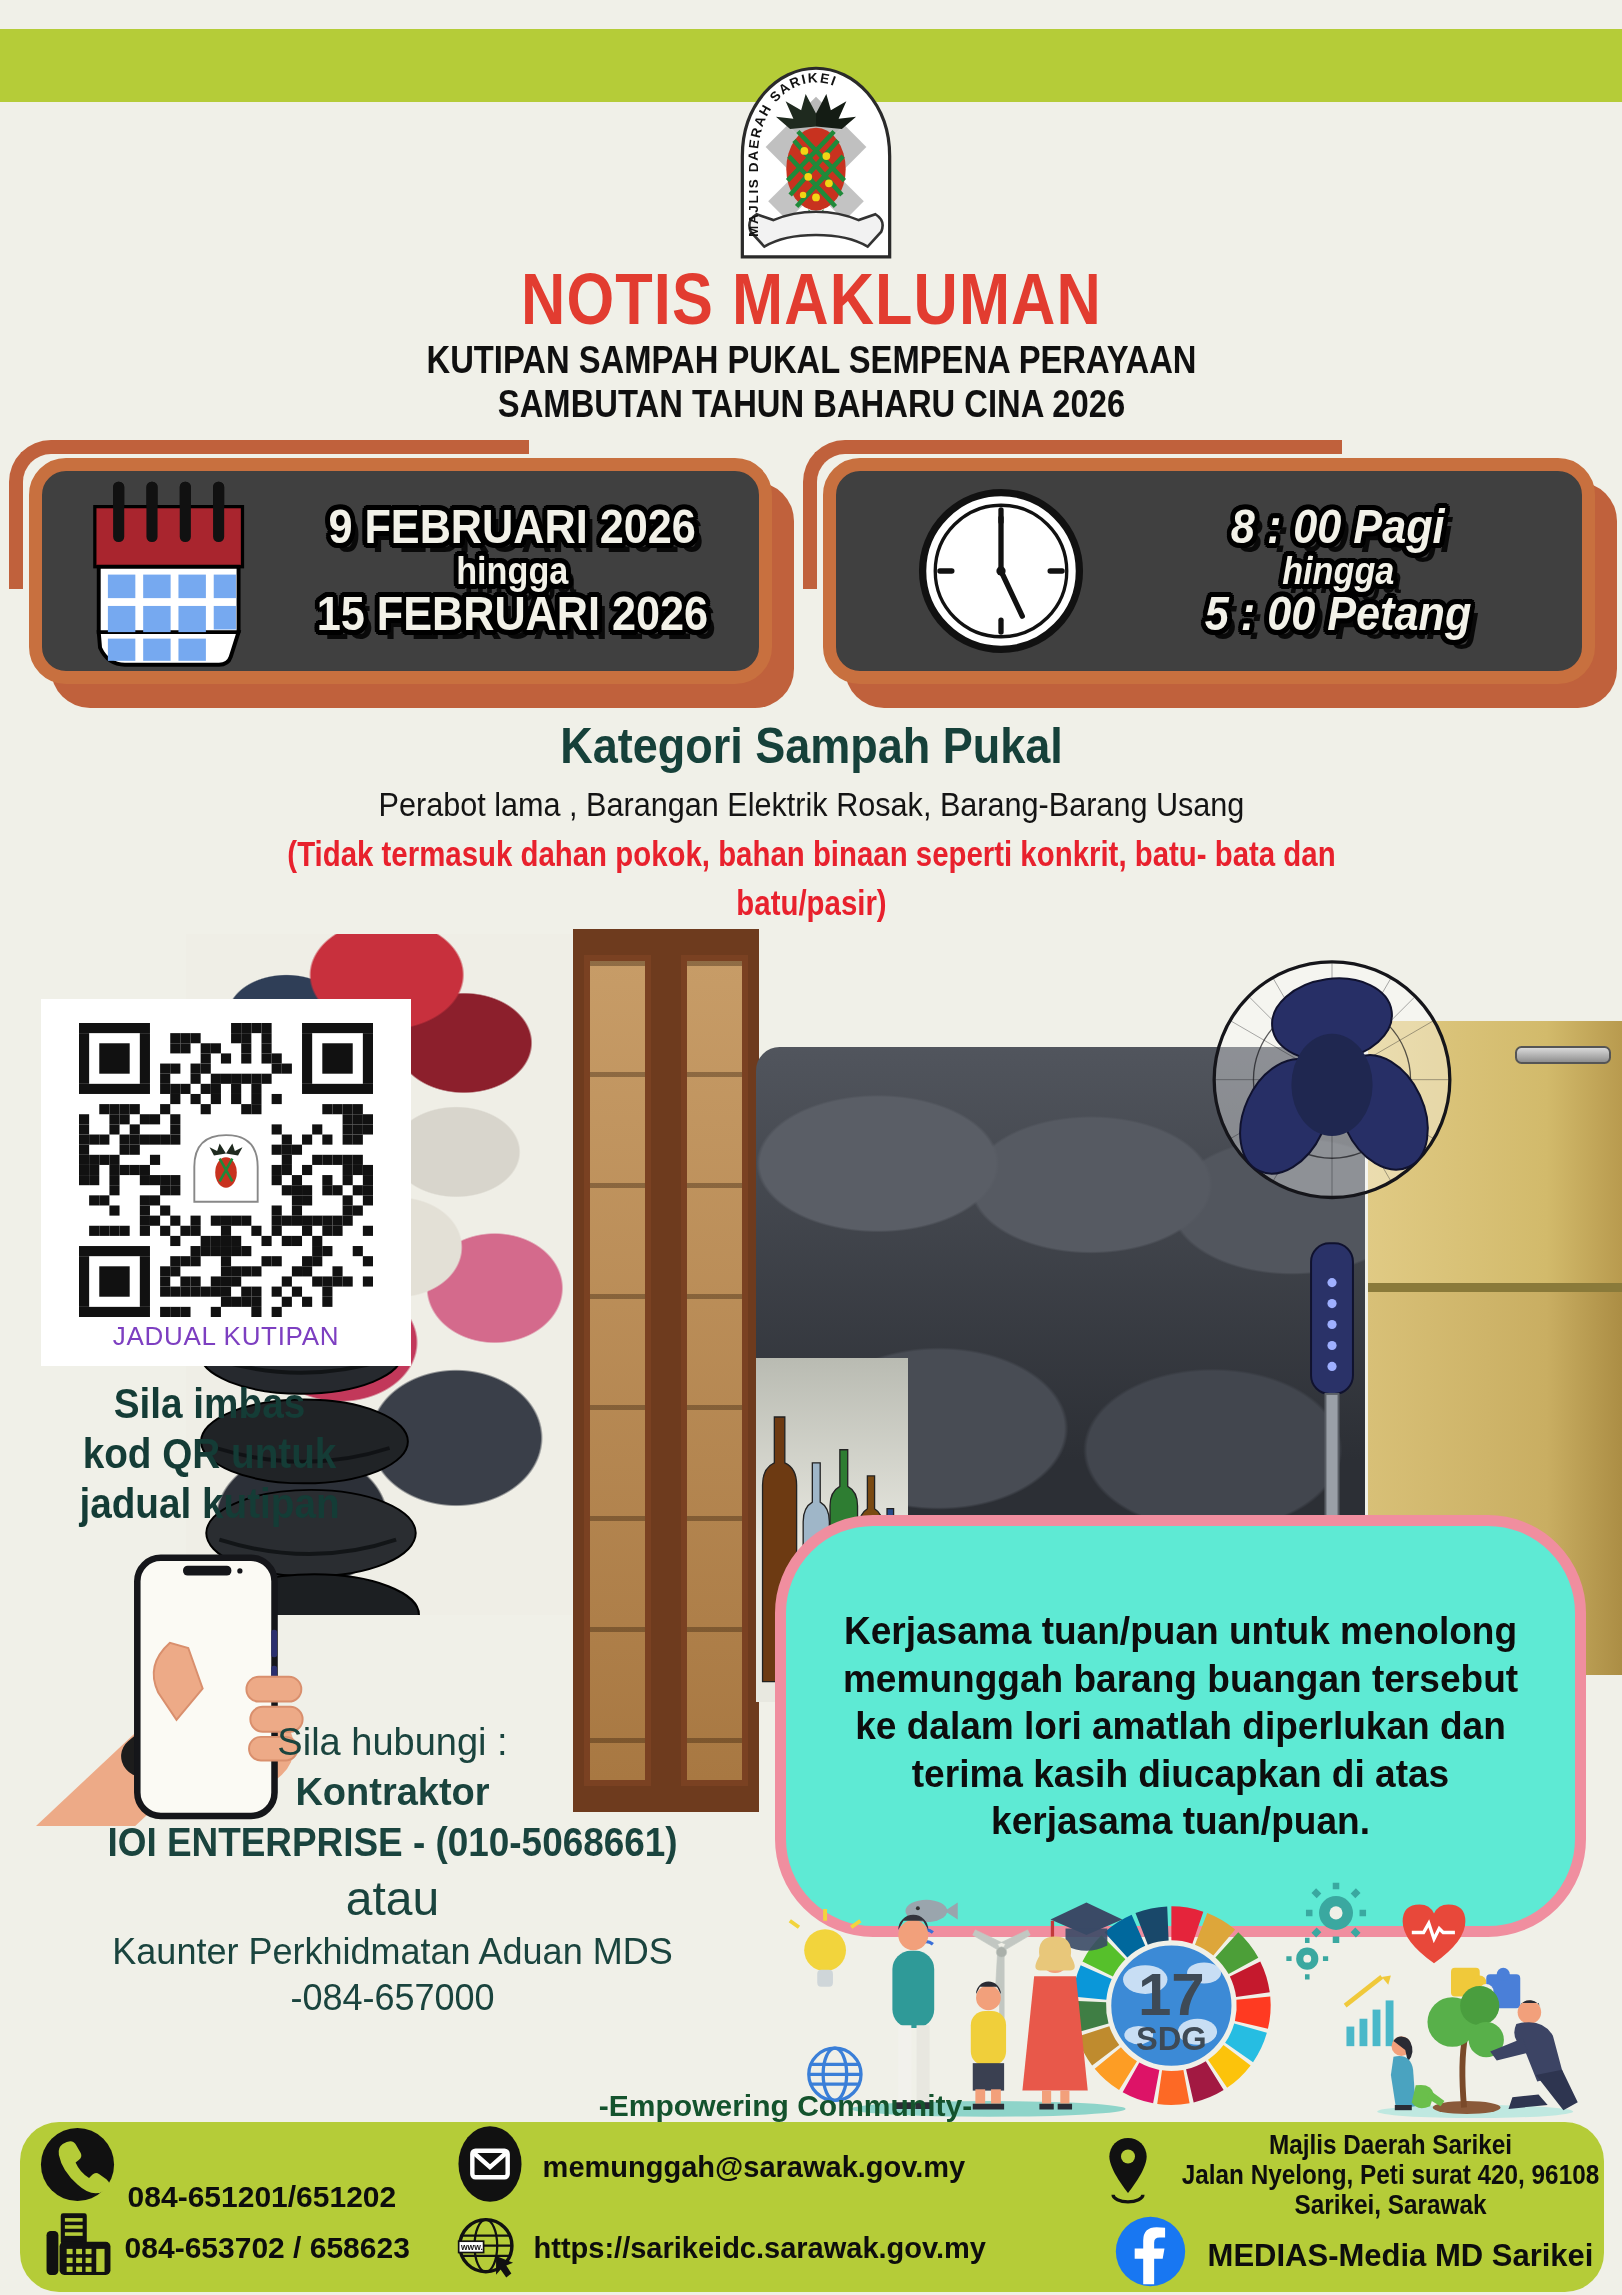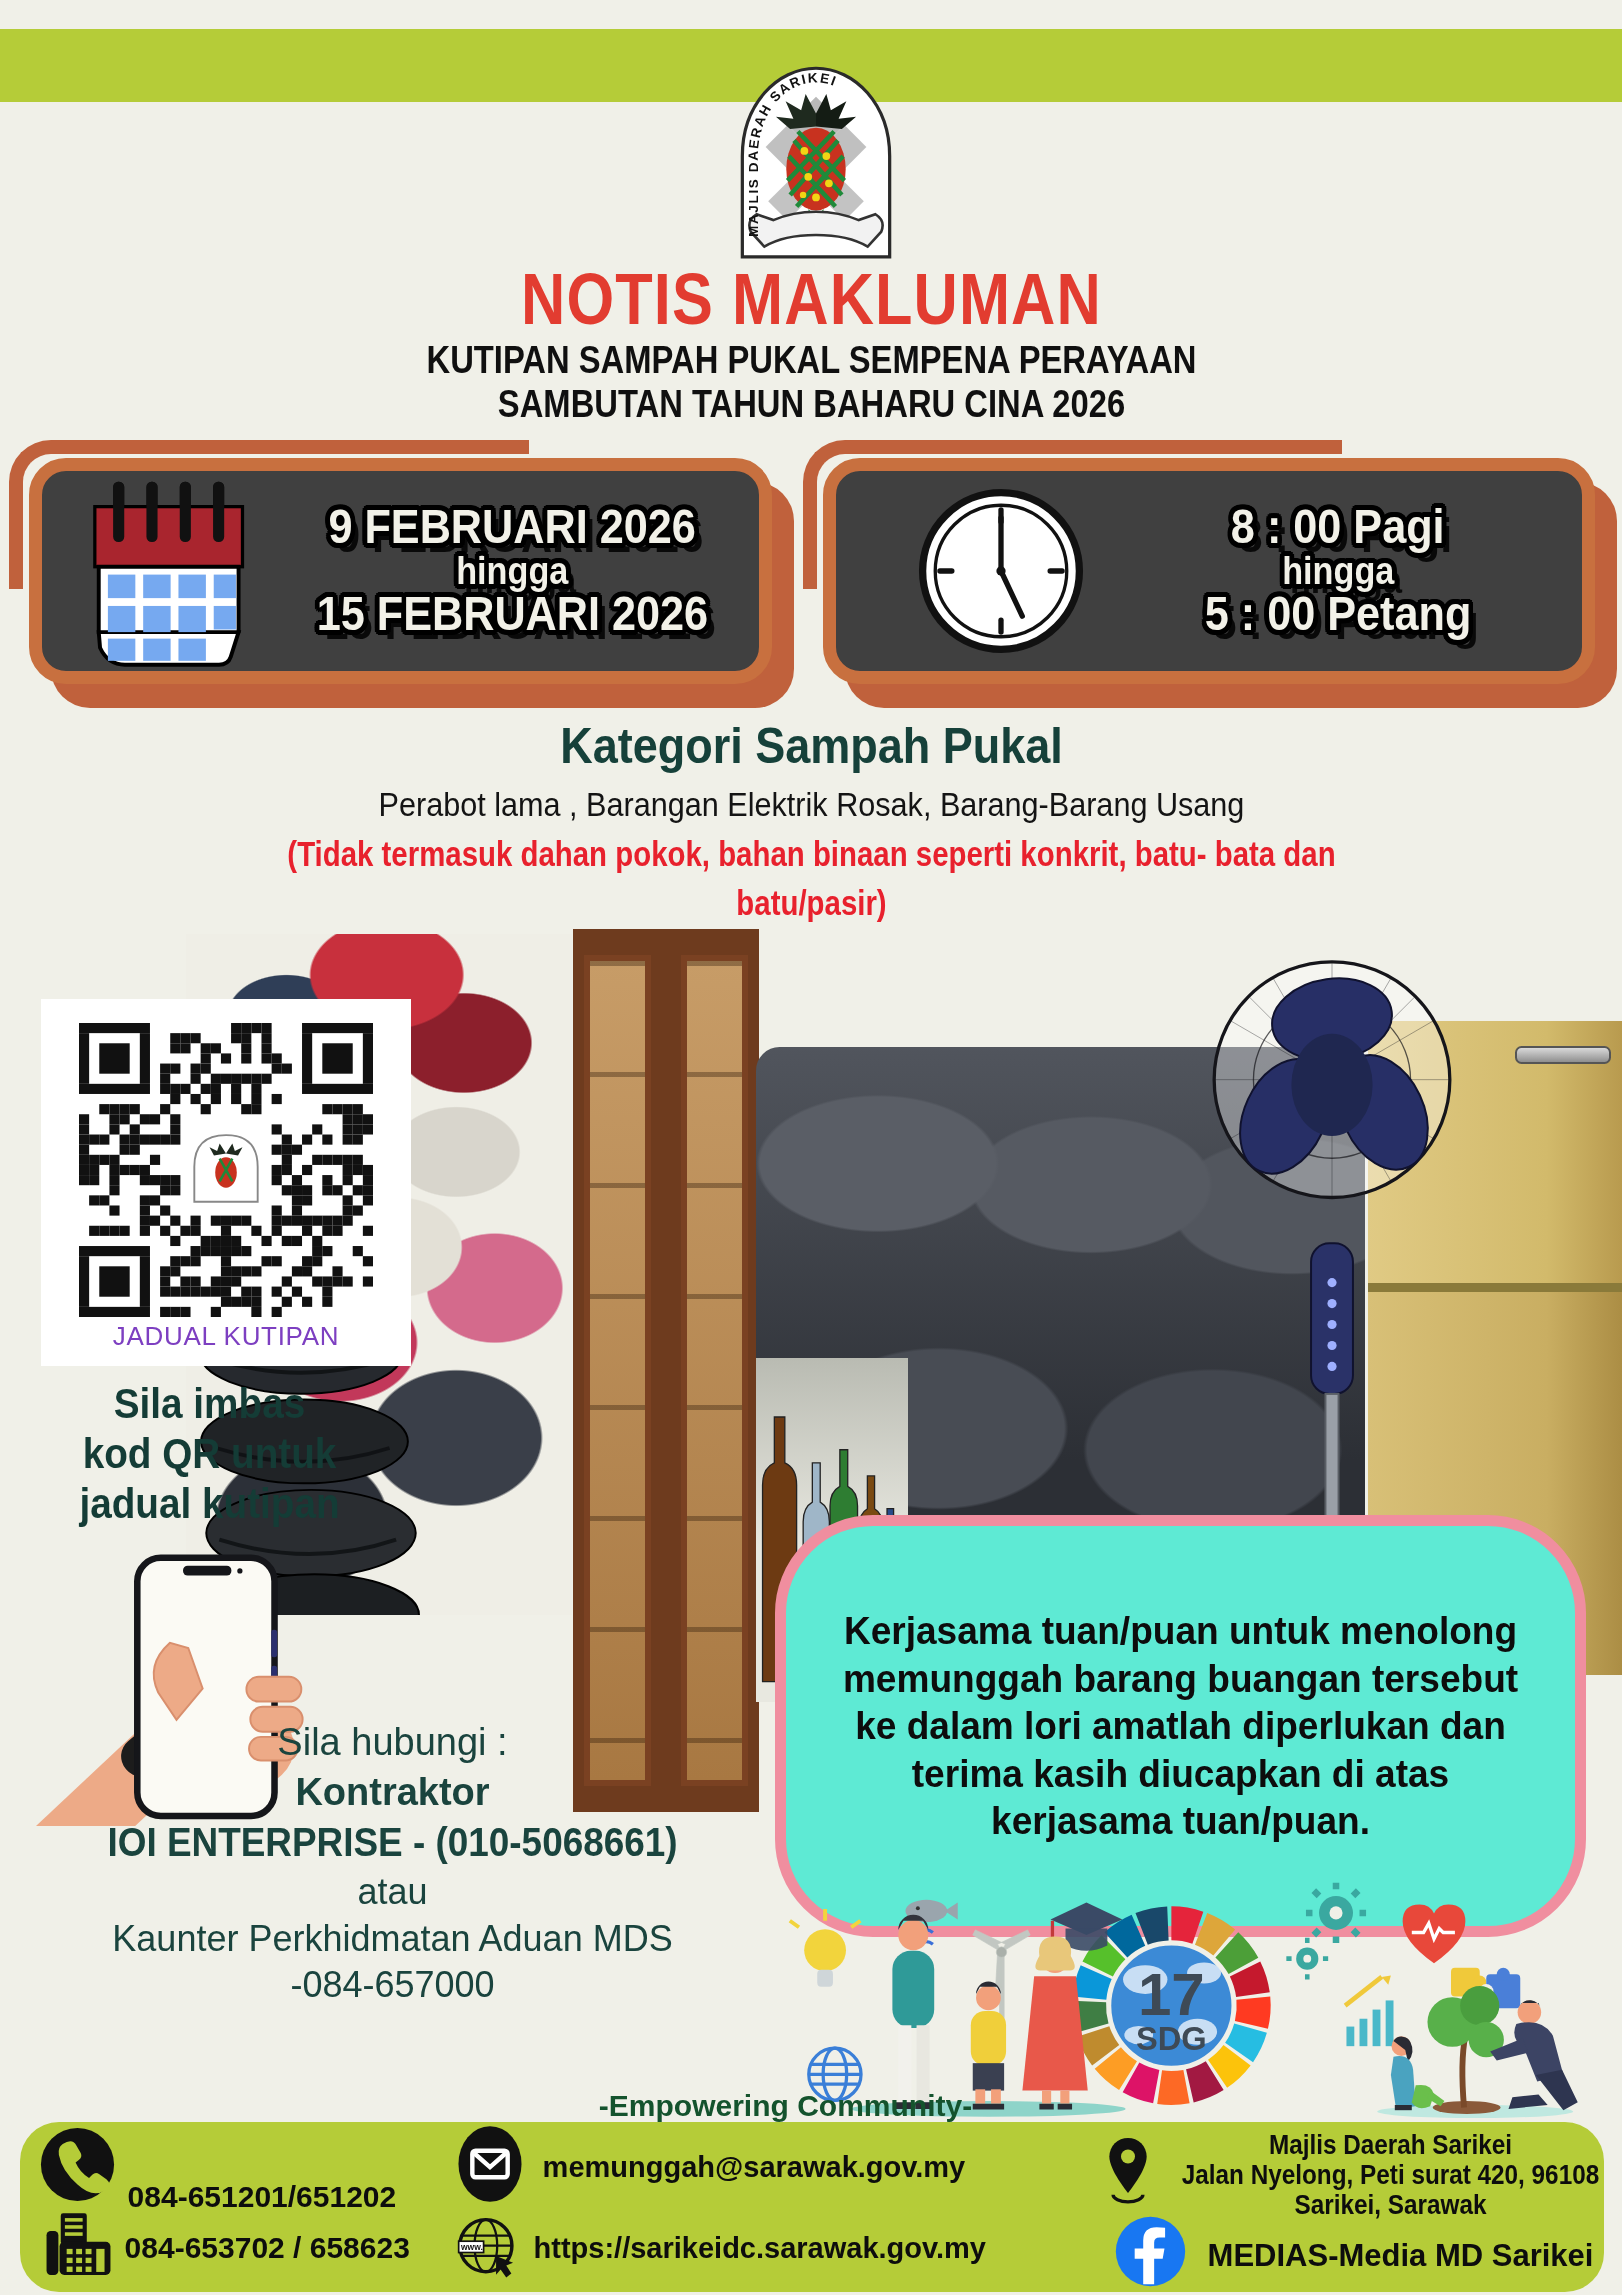--- a/index.html
+++ b/index.html
@@ -15,21 +15,21 @@
   
   .top-band{left:0;top:29.4px;width:1623px;height:73px;background:#b5cc38;}
   .logo-svg{left:732px;top:58px;width:168px;height:204px;}
   .main-title{top:257px;font-size:73px;font-weight:700;color:#e23c30;letter-spacing:1.3px;}
   .sub1{top:338px;font-size:39px;font-weight:700;color:#101010;}
   .sub2{top:382px;font-size:39px;font-weight:700;color:#101010;}
 
   
   .card{position:absolute;top:458px;height:226px;}
   .card.date{left:29px;width:743px;}
-  .card.time{left:823px;width:772px;}
+  .card.time{left:823px;width:772px;font-style:italic;}
   .card::before{content:"";position:absolute;left:-19.6px;top:-18.3px;width:68%;height:60%;
     border-top:14.4px solid #c0613c;border-left:14.4px solid #c0613c;border-top-left-radius:42px;z-index:0;}
   .card::after{content:"";position:absolute;left:22px;top:23.6px;width:100%;height:100%;
     background:#c0613c;border-radius:39px;z-index:1;}
   .card .face{position:absolute;inset:0;background:#404040;border:13px solid #c8703f;border-radius:37px;
     z-index:2;display:flex;align-items:center;}
   .cal-svg{width:196px;height:200px;margin-left:27.5px;flex:0 0 auto;}
   .clk-svg{width:186px;height:186px;margin-left:72px;flex:0 0 auto;}
   .stick-col{flex:1;display:flex;flex-direction:column;align-items:center;justify-content:center;line-height:1.02;}
   .sticker{color:#f2f1e8;font-weight:700;display:block;
@@ -101,21 +101,21 @@
     font-size:26px;letter-spacing:0.7px;color:#7d3fc1;font-weight:500;}
 
   
   .scan-text{left:13px;top:1379px;width:393px;text-align:center;font-size:43px;font-weight:700;
     color:#143c36;line-height:1.16;}
   .hand-svg{left:36px;top:1538px;width:281px;height:288px;}
   .contact{left:13px;top:1721px;width:759px;text-align:center;color:#1a443e;}
   .contact .c1{font-size:38px;margin:0 0 6.5px;}
   .contact .c2{font-size:38px;font-weight:700;margin:0 0 5.2px;}
   .contact .c3{font-size:41px;font-weight:700;margin:0 0 5.2px;}
-  .contact .c4{font-size:36px;margin:0 0 5.2px;}
+  .contact .c4{font-size:48px;margin:0 0 5.2px;}
   .contact .c5{font-size:36px;margin:0 0 3.9px;}
   .contact .c6{font-size:36px;margin:0;}
 
   
   .bubble{left:775px;top:1515px;width:811px;height:422px;background:#5eead4;
     border:11px solid #f08e9f;border-radius:98px;box-sizing:border-box;
     display:flex;align-items:center;justify-content:center;}
   .bubble p{margin:0;padding:19.6px 35px;text-align:center;font-size:39px;font-weight:700;
     color:#0d0d0d;line-height:1.22;transform:scaleX(.95);}
 

